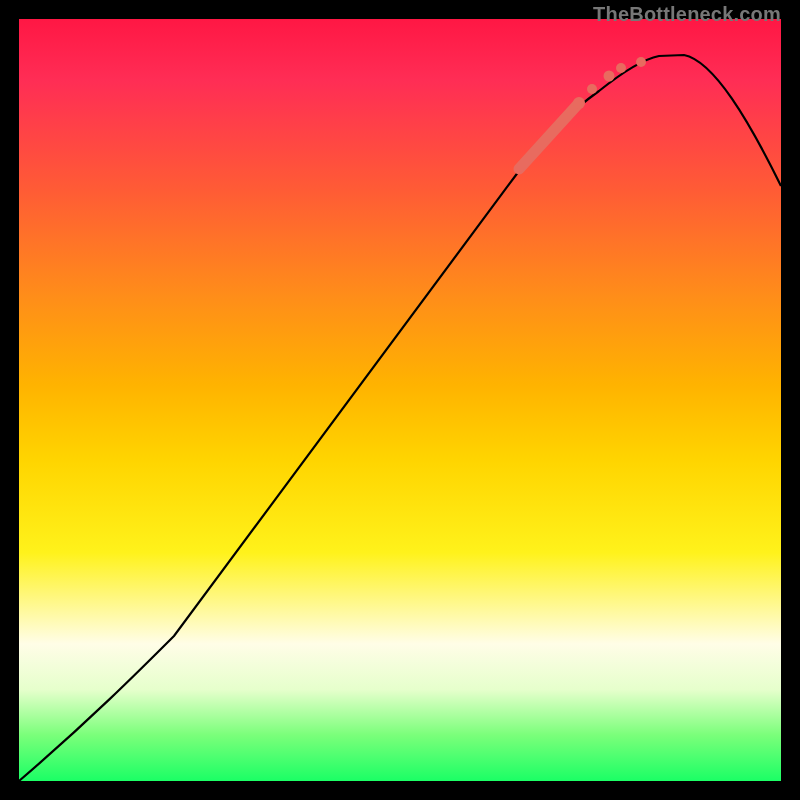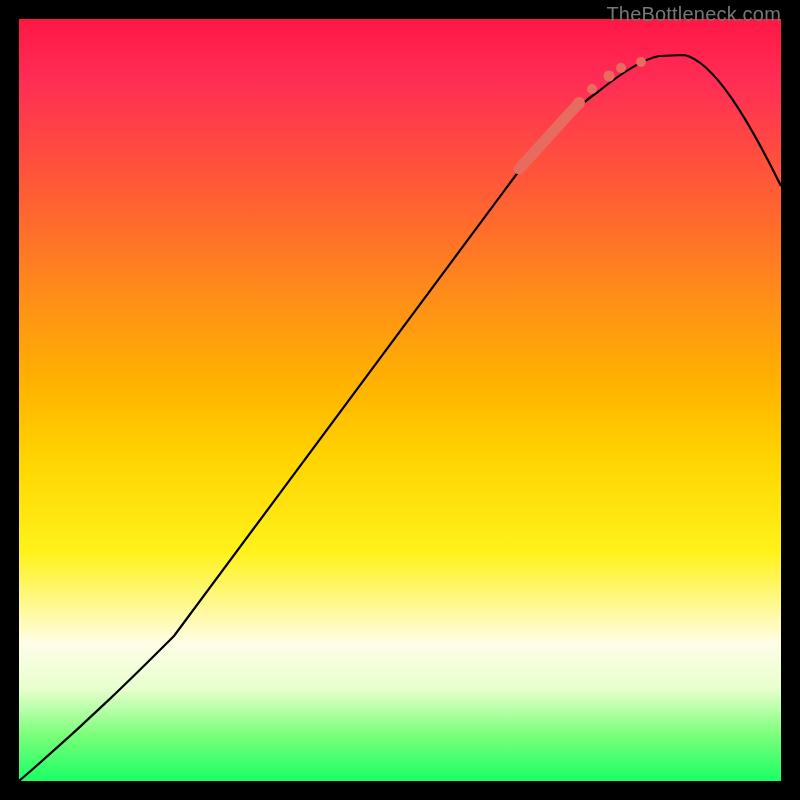--- a/index.html
+++ b/index.html
@@ -30,21 +30,21 @@
       #1bff65 100%
     );
     overflow: visible;
   }
   .watermark {
     position: absolute;
     top: -16px;
     right: 0;
     color: #777;
     font-size: 20px;
-    font-weight: 400;
+    font-weight: 700;
     letter-spacing: 0.2px;
   }
   svg.curve {
     position: absolute;
     left: 0; top: 0;
     width: 762px;
     height: 762px;
     overflow: visible;
   }
 </style>

